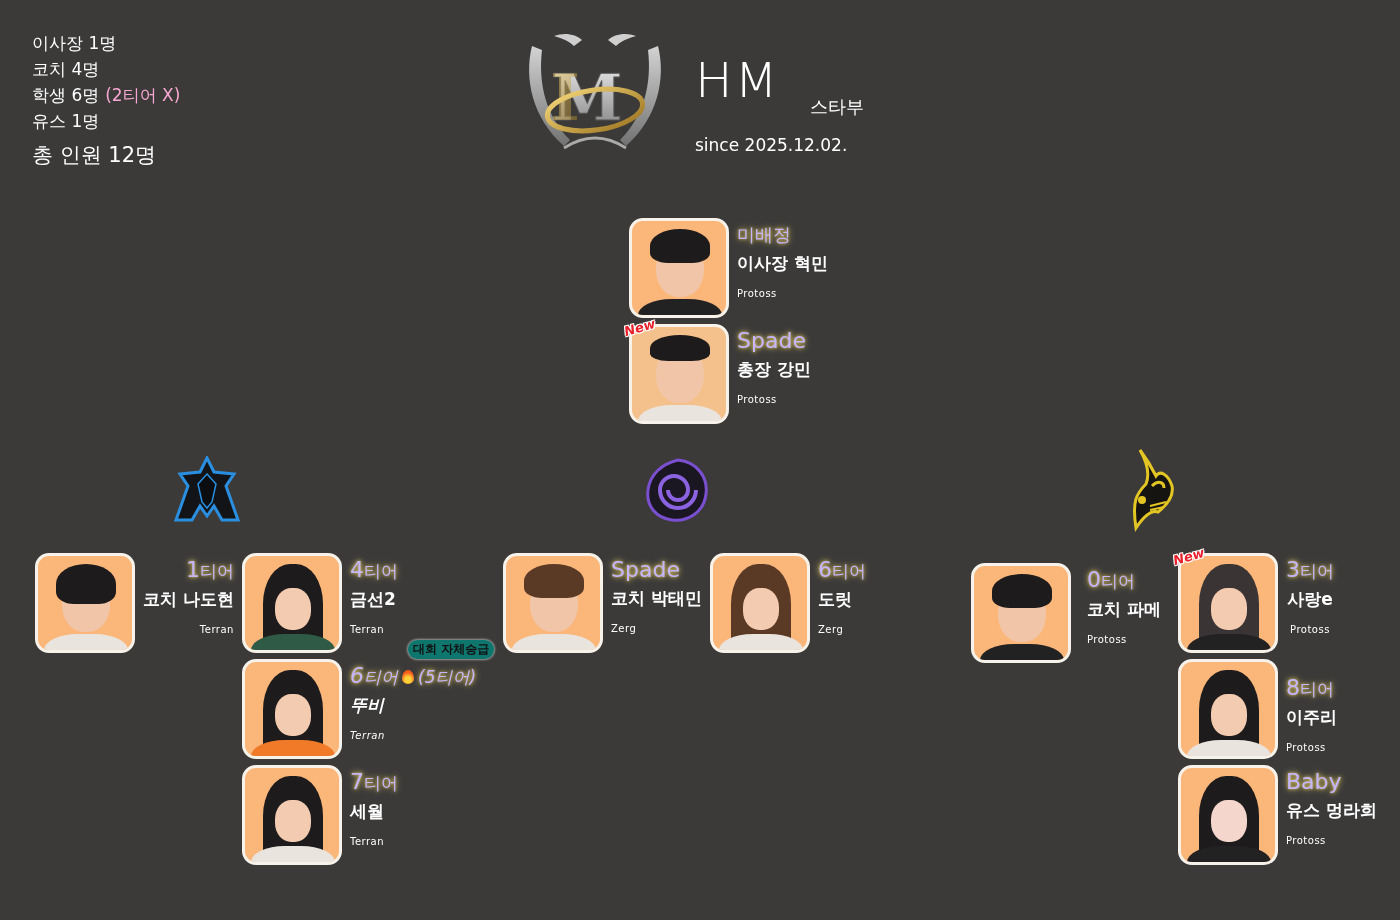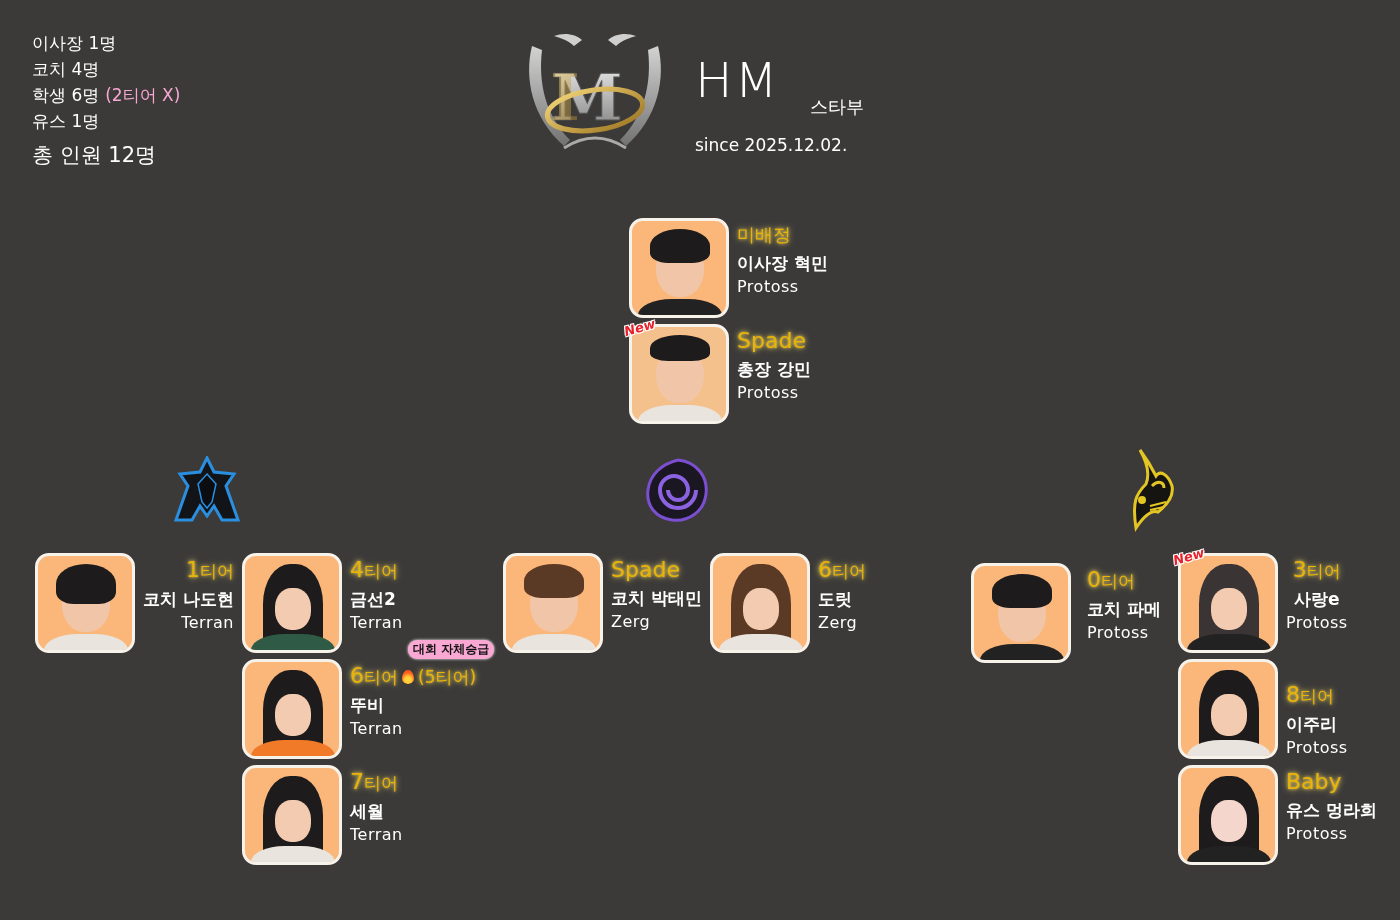--- a/index.html
+++ b/index.html
@@ -19,27 +19,27 @@
   .card { position: absolute; display: flex; }
   .photo { width: 100px; height: 100px; border-radius: 14px; border: 3px solid #f7f2ea; background: #fbb67a; position: relative; overflow: hidden; flex-shrink: 0; }
   .photo .head { position: absolute; left: 24px; top: 18px; width: 48px; height: 58px; border-radius: 50% 50% 46% 46%; background: #f1c6a8; }
   .photo .hair { position: absolute; left: 18px; top: 8px; width: 60px; height: 34px; border-radius: 50% 50% 30% 30%; background: #1d1b1b; }
   .photo .hair.long { height: 88px; border-radius: 45% 45% 12% 12%; }
   .photo .hair.brown { background: #5a3a25; }
   .photo .body { position: absolute; left: 6px; top: 78px; width: 84px; height: 40px; border-radius: 40% 40% 0 0; background: #e9e4de; }
   .photo .body.dark { background: #222; }
   .photo .face-cover { position: absolute; left: 30px; top: 32px; width: 36px; height: 42px; border-radius: 45%; background: #f3cbb0; }
   .info { margin-left: 8px; padding-top: 2px; }
-  .tier { font-size: 22px; line-height: 30px; color: #eab308; text-shadow: 0 0 6px #e7d26a, 0 0 3px #c9b04a; white-space: nowrap; }
+  .tier { font-size: 22px; line-height: 30px; color: #c4b5fd; text-shadow: 0 0 6px #e7d26a, 0 0 3px #c9b04a; white-space: nowrap; }
   .tier .small { font-size: 17px; }
   .name { font-size: 17px; line-height: 26px; font-weight: bold; white-space: nowrap; }
-  .race { font-size: 16px; line-height: 22px; letter-spacing: 0.5px; white-space: nowrap; }
+  .race { font-size: 10px; line-height: 22px; letter-spacing: 0.5px; white-space: nowrap; margin-top: 7px; }
   .new-badge { position: absolute; font-family: "DejaVu Sans", sans-serif; font-weight: bold; font-style: italic; font-size: 13px; color: #e8202a; text-shadow: -1px -1px 0 #fff, 1px -1px 0 #fff, -1px 1px 0 #fff, 1px 1px 0 #fff; transform: rotate(-16deg); z-index: 3; }
   .fire { display: inline-block; width: 12px; height: 14px; border-radius: 50% 50% 50% 50% / 60% 60% 40% 40%; background: radial-gradient(circle at 50% 70%, #ffd23a 25%, #ff5a1a 65%); vertical-align: middle; margin: 0 4px; }
-  .promo { position: absolute; left: 408px; top: 640px; font-size: 12px; color: #111; background: #f9a8d4; padding: 1px 5px; border-radius: 9px; font-weight: bold; white-space: nowrap; box-shadow: 0 0 3px #fff; }
+  .promo { position: absolute; left: 408px; top: 640px; font-size: 12px; color: #111; background: #0f766e; padding: 1px 5px; border-radius: 9px; font-weight: bold; white-space: nowrap; box-shadow: 0 0 3px #fff; }
 
   .race-icon { position: absolute; }
 </style>
 </head>
 <body>
 
 <div class="stats">
   <div class="row">이사장 1명</div>
   <div class="row">코치 4명</div>
   <div class="row"><span>학생 6명</span><span class="note">(2티어 X)</span></div>
@@ -131,21 +131,21 @@
       <div class="body" style="background:#2f5a45;"></div>
       <div class="face-cover"></div>
     </div>
   <div class="info">
     <div class="tier"><span>4</span><span class="small">티어</span></div>
     <div class="name">금선2</div>
     <div class="race">Terran</div>
   </div>
 </div>
 <div class="promo">대회 자체승급</div>
-<div class="card" style="left:242px; top:659px;">
+<div class="card" style="left:242px; top:659px;font-style:italic;">
   <div class="photo">
       <div class="hair long"></div>
       <div class="body" style="background:#f07a28;"></div>
       <div class="face-cover"></div>
     </div>
   <div class="info">
     <div class="tier"><span>6</span><span class="small">티어</span><span class="fire"></span><span class="small">(5티어)</span></div>
     <div class="name">뚜비</div>
     <div class="race">Terran</div>
   </div>

